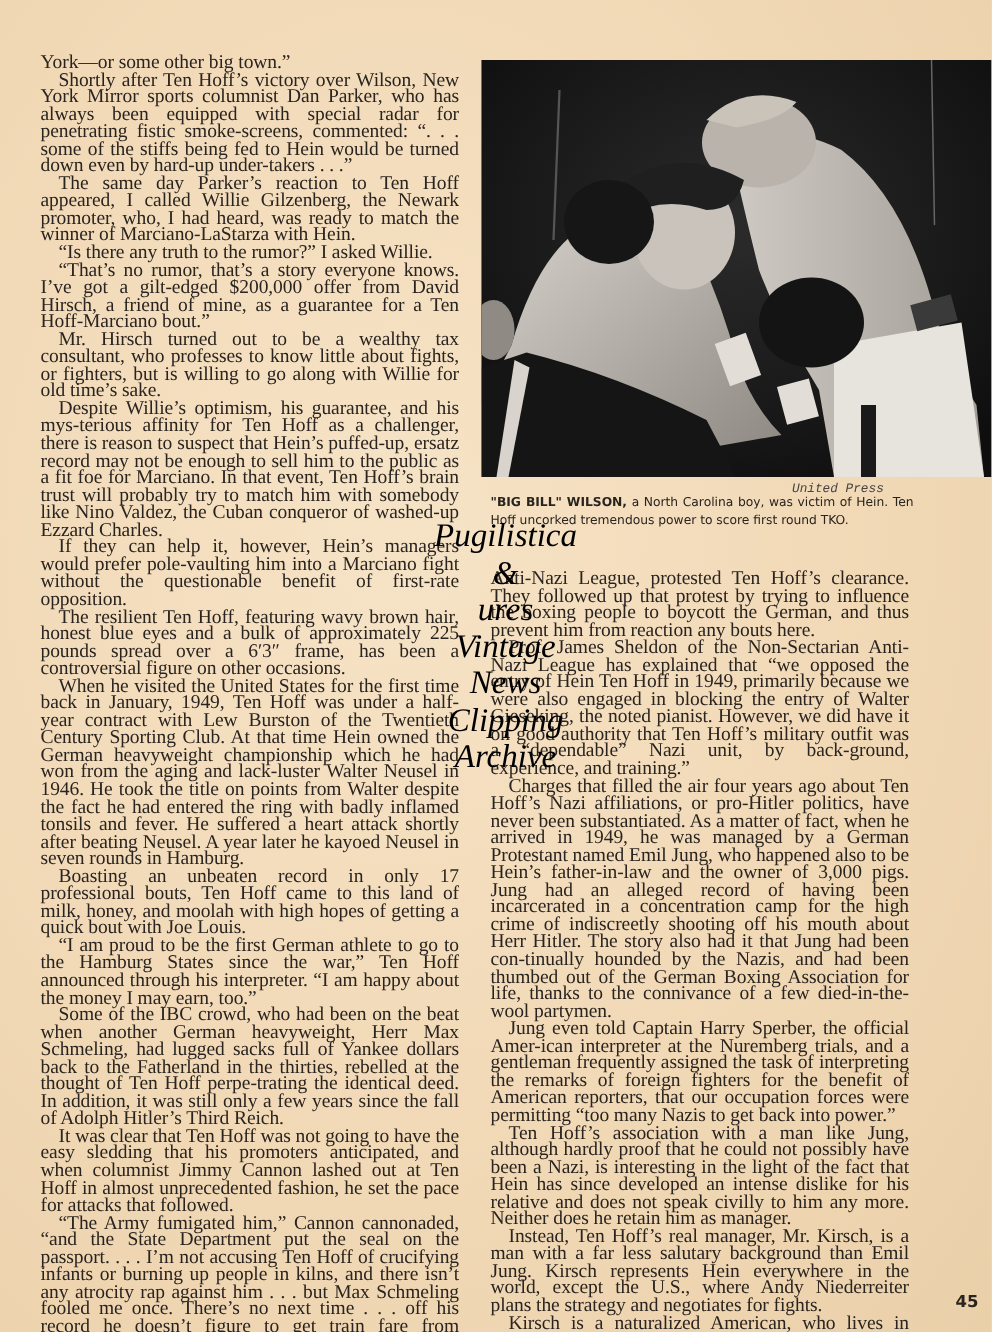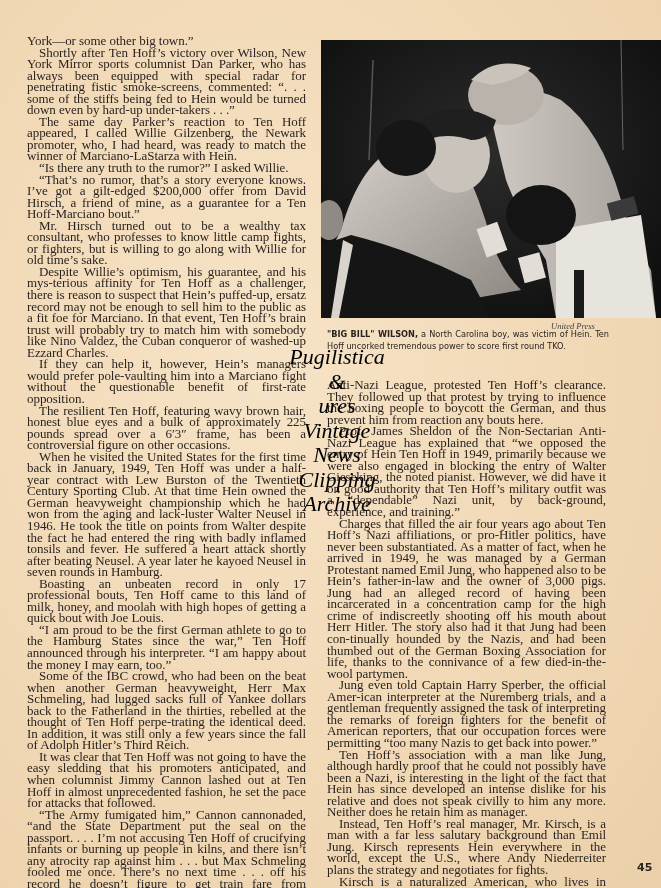--- a/index.html
+++ b/index.html
@@ -16,22 +16,22 @@
     }
     .col p { margin: 0; text-indent: 12px; }
     .col p.noindent { text-indent: 0; }
     #left-col { left: 27px; top: 35px; width: 279px; }
     #right-col { left: 327px; top: 379px; width: 279px; }
     #photo {
       position: absolute; left: 321px; top: 40px; width: 340px; height: 278px;
       background: #1a1a1a; overflow: hidden;
     }
     #credit {
-      position: absolute; left: 540px; top: 321px; width: 66px; text-align: center;
-      font-size: 8.5px; font-style: italic; color: #444; font-family: Liberation Serif, serif;
+      position: absolute; left: 528px; top: 321px; width: 66px; text-align: left;
+      font-size: 8.5px; font-style: italic; color: #444; font-family: Liberation Mono, monospace;
     }
     #caption {
       position: absolute; left: 327px; top: 329px; width: 282px;
       font-family: "DejaVu Sans", sans-serif; font-size: 8.2px; line-height: 11.5px;
       text-align: justify; color: #2a2420;
     }
     #caption b { font-weight: bold; }
     #page-number {
       position: absolute; left: 613px; top: 861px; font-family: "DejaVu Sans", sans-serif;
       font-weight: bold; font-size: 11px; color: #2a2420; margin-left: 24px;
@@ -44,21 +44,21 @@
   </style>
 </head>
 <body>
 
 <div id="left-col" class="col">
   <p class="noindent">York—or some other big town.”</p>
   <p>Shortly after Ten Hoff’s victory over Wilson, New York Mirror sports columnist Dan Parker, who has always been equipped with special radar for penetrating fistic smoke-screens, commented: “. . . some of the stiffs being fed to Hein would be turned down even by hard-up under-takers . . .”</p>
   <p>The same day Parker’s reaction to Ten Hoff appeared, I called Willie Gilzenberg, the Newark promoter, who, I had heard, was ready to match the winner of Marciano-LaStarza with Hein.</p>
   <p>“Is there any truth to the rumor?” I asked Willie.</p>
   <p>“That’s no rumor, that’s a story everyone knows. I’ve got a gilt-edged $200,000 offer from David Hirsch, a friend of mine, as a guarantee for a Ten Hoff-Marciano bout.”</p>
-  <p>Mr. Hirsch turned out to be a wealthy tax consultant, who professes to know little camp fights, or fighters, but is willing to go along with Willie for old time’s sake.</p>
+  <p>Mr. Hirsch turned out to be a wealthy tax consultant, who professes to know little about fights, or fighters, but is willing to go along with Willie for old time’s sake.</p>
   <p>Despite Willie’s optimism, his guarantee, and his mys-terious affinity for Ten Hoff as a challenger, there is reason to suspect that Hein’s puffed-up, ersatz record may not be enough to sell him to the public as a fit foe for Marciano. In that event, Ten Hoff’s brain trust will probably try to match him with somebody like Nino Valdez, the Cuban conqueror of washed-up Ezzard Charles.</p>
   <p>If they can help it, however, Hein’s managers would prefer pole-vaulting him into a Marciano fight without the questionable benefit of first-rate opposition.</p>
   <p>The resilient Ten Hoff, featuring wavy brown hair, honest blue eyes and a bulk of approximately 225 pounds spread over a 6′3″ frame, has been a controversial figure on other occasions.</p>
   <p>When he visited the United States for the first time back in January, 1949, Ten Hoff was under a half-year contract with Lew Burston of the Twentieth Century Sporting Club. At that time Hein owned the German heavyweight championship which he had won from the aging and lack-luster Walter Neusel in 1946. He took the title on points from Walter despite the fact he had entered the ring with badly inflamed tonsils and fever. He suffered a heart attack shortly after beating Neusel. A year later he kayoed Neusel in seven rounds in Hamburg.</p>
   <p>Boasting an unbeaten record in only 17 professional bouts, Ten Hoff came to this land of milk, honey, and moolah with high hopes of getting a quick bout with Joe Louis.</p>
   <p>“I am proud to be the first German athlete to go to the Hamburg States since the war,” Ten Hoff announced through his interpreter. “I am happy about the money I may earn, too.”</p>
   <p>Some of the IBC crowd, who had been on the beat when another German heavyweight, Herr Max Schmeling, had lugged sacks full of Yankee dollars back to the Fatherland in the thirties, rebelled at the thought of Ten Hoff perpe-trating the identical deed. In addition, it was still only a few years since the fall of Adolph Hitler’s Third Reich.</p>
   <p>It was clear that Ten Hoff was not going to have the easy sledding that his promoters anticipated, and when columnist Jimmy Cannon lashed out at Ten Hoff in almost unprecedented fashion, he set the pace for attacks that followed.</p>
   <p>“The Army fumigated him,” Cannon cannonaded, “and the State Department put the seal on the passport. . . . I’m not accusing Ten Hoff of crucifying infants or burning up people in kilns, and there isn’t any atrocity rap against him . . . but Max Schmeling fooled me once. There’s no next time . . . off his record he doesn’t figure to get train fare from Poughkeepsie . . .”</p>
   <p>Several organizations, including the Jewish War Vet-erans, The Friends of Democracy, and the Non-Sectarian</p>

